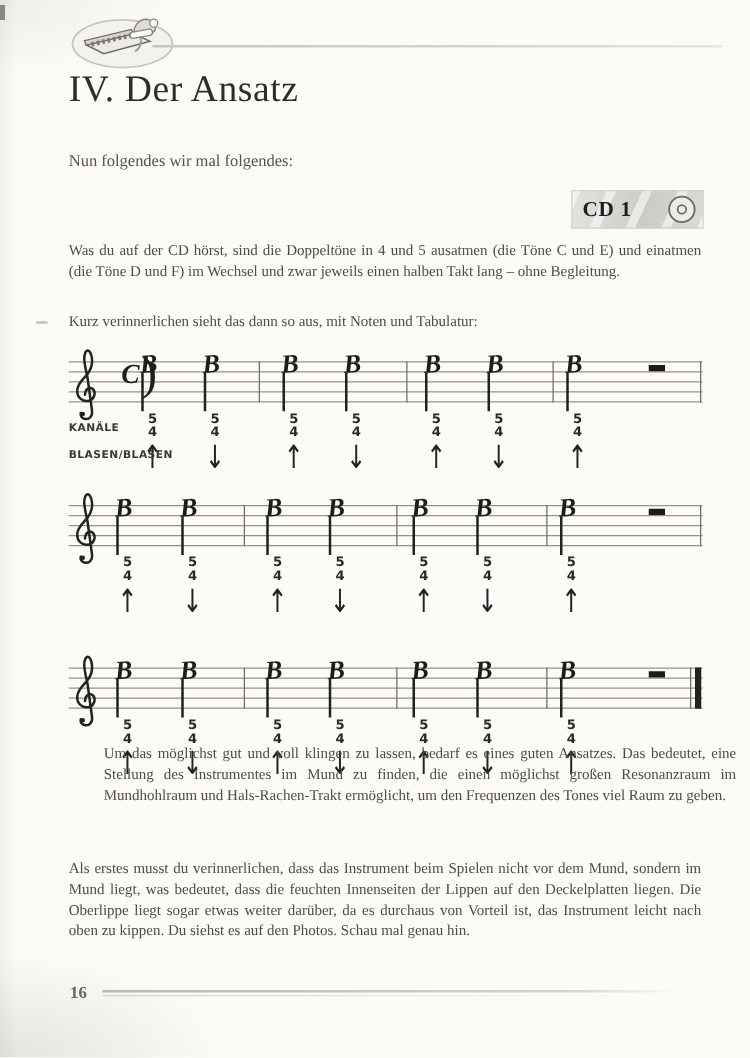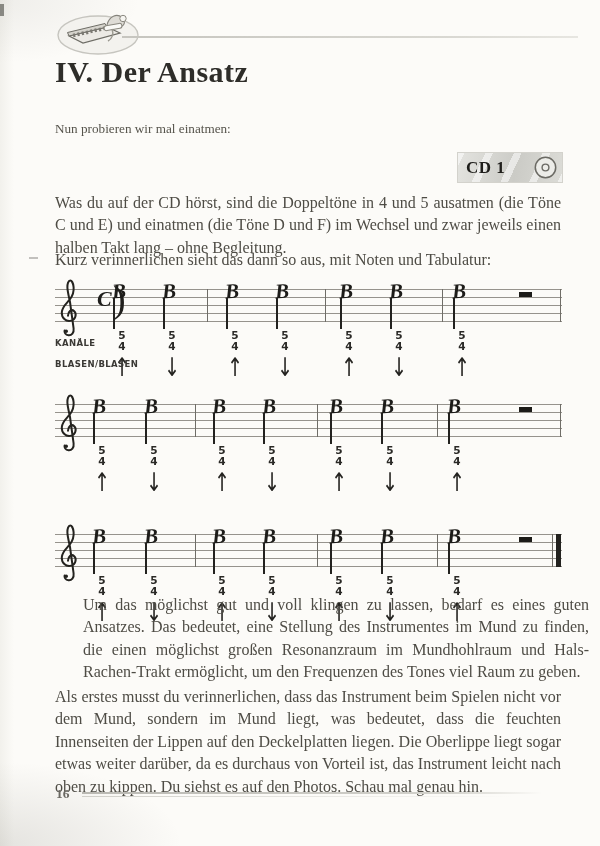--- a/index.html
+++ b/index.html
@@ -9,35 +9,35 @@
         background:
           radial-gradient(260px 120px at 0% 100%, rgba(120,118,110,.18), transparent 70%),
           radial-gradient(200px 90px at 0% 0%, rgba(120,118,110,.10), transparent 70%),
           linear-gradient(90deg, #f2f1ec 0, #fcfbf8 14px),
           #fcfbf8;}
   .abs{position:absolute;}
 
   
   #header-line{left:122px;right:22px;top:36px;height:2px;
       background:linear-gradient(to right,#c6c5bf,#d8d7d1 70%,#e7e6e1);}
-  #page-title{left:55px;top:55px;font-size:30px;font-weight:700;color:#2e2d29;letter-spacing:.5px;}
+  #page-title{left:55px;top:55px;font-size:30px;font-weight:400;color:#2e2d29;letter-spacing:.5px;}
   #intro-line{left:55px;top:121px;font-size:13.2px;color:#55534b;}
 
   
   #section-heading{left:55px;top:155px;font-size:19.5px;font-weight:700;color:#2b2a26;letter-spacing:.2px;}
   #cd-badge{left:457px;top:152px;width:106px;height:31px;
       background:
         repeating-linear-gradient(115deg, rgba(255,255,255,.55) 0 7px, rgba(255,255,255,0) 7px 26px),
         linear-gradient(100deg,#e4e4e0,#cbcbc6 55%,#dcdcd7);
       display:flex;align-items:center;box-shadow:0 0 0 1px #d3d2cc inset;}
   #cd-badge-label{font-size:17px;font-weight:700;color:#1f1e1b;margin-left:9px;letter-spacing:.5px;}
   #cd-badge-icon{margin-left:auto;margin-right:5px;display:flex;}
 
   
-  .para{left:55px;width:506px;font-size:16px;line-height:1.4;color:#4e4c45;
+  .para{left:55px;width:506px;font-size:12px;line-height:1.4;color:#4e4c45;
         text-align:justify;}
   #para-cd{top:192px;}
   #para-notation-intro{top:249px;text-align:left;}
   #para-ansatz{top:594px;margin-left:28px;}
   #para-position{top:686px;}
 
   
   #footer-number{left:56px;top:786px;font-size:13.5px;font-weight:700;color:#6a6862;}
   #footer-rule-1{left:82px;top:792px;width:460px;height:2px;
       background:linear-gradient(to right,#b9b8b2,#d3d2cc 80%,rgba(211,210,204,0));}
@@ -95,21 +95,21 @@
       </g>
       <path d="M51 13 C53 4 61 1 66 5.5 C70 9 69 14 63.5 15.2 L52.5 17 Z" fill="#dedcd6" stroke="#85837c" stroke-width="1.1"></path>
       <rect x="48" y="12.5" width="18" height="5" rx="2.4" fill="#fafaf7" stroke="#8a887f" stroke-width="1" transform="rotate(-10 57 15)"></rect>
       <circle cx="67" cy="6.5" r="3.2" fill="#f6f5f1" stroke="#8a887f" stroke-width="1"></circle>
       <path d="M56 17 C58 22 56 27 52 29" fill="none" stroke="#9a988f" stroke-width="1.4"></path>
     </svg>
   </div>
   <div class="abs" id="header-line"></div>
 
   <div class="abs" id="page-title">IV. Der Ansatz</div>
-  <div class="abs" id="intro-line">Nun probieren wir mal einatmen:</div>
+  <div class="abs" id="intro-line">Nun folgendes wir mal folgendes:</div>
 
   <div class="abs" id="cd-badge">
     <span id="cd-badge-label">CD 1</span>
     <span id="cd-badge-icon">
       <svg width="25" height="25" viewBox="0 0 25 25">
         <circle cx="12.5" cy="12.5" r="10.2" fill="#ecece8" stroke="#6b6a64" stroke-width="1.5"></circle>
         <circle cx="12.5" cy="12.5" r="3.4" fill="none" stroke="#6b6a64" stroke-width="1.4"></circle>
       </svg>
     </span>
   </div>

